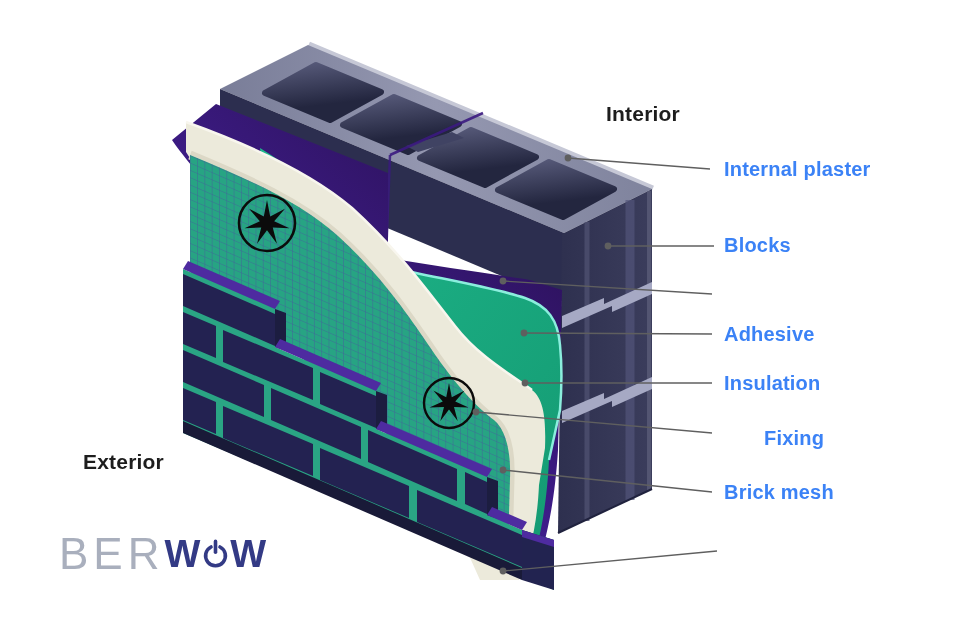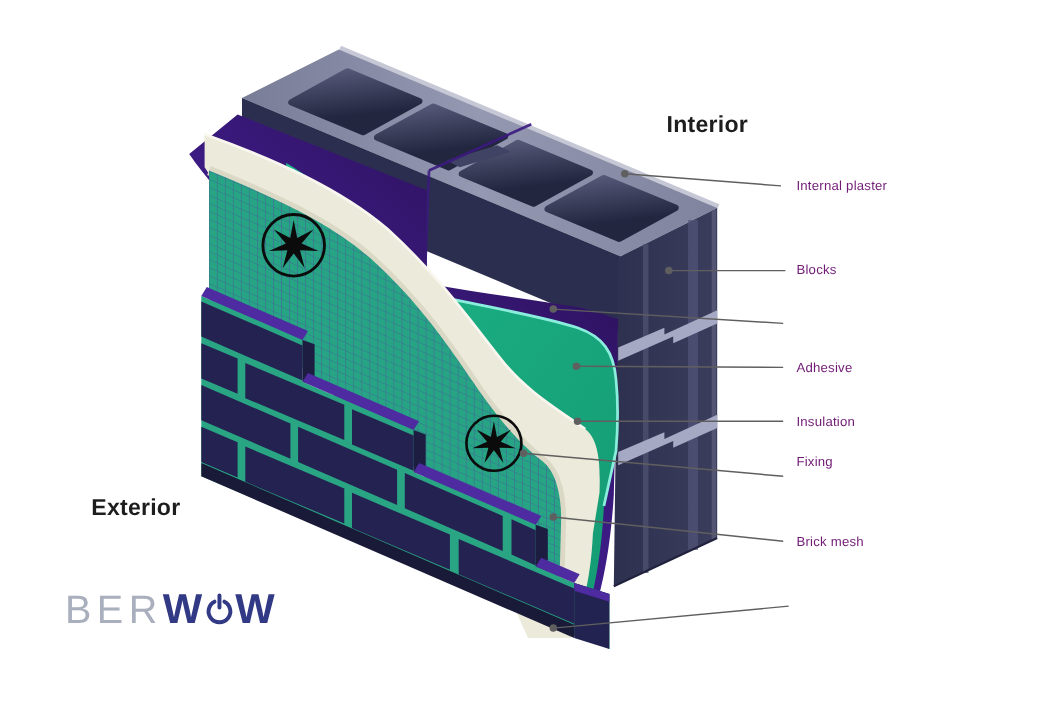--- a/index.html
+++ b/index.html
@@ -1,24 +1,24 @@
 <!DOCTYPE html>
 <html><head>
 <meta charset="utf-8">
 <style>
   html,body{margin:0;padding:0;background:#ffffff;}
   .stage{position:relative;width:960px;height:640px;overflow:hidden;background:#ffffff;
          font-family:"Liberation Sans", sans-serif;}
   .stage svg.diagram{position:absolute;left:0;top:0;}
-  .layer-label{position:absolute;left:724px;font-size:12px;line-height:24px;
-               font-weight:400;color:#701a75;letter-spacing:.2px;white-space:nowrap;}
+  .layer-label{position:absolute;left:724px;font-size:20px;line-height:24px;
+               font-weight:700;color:#3b82f6;letter-spacing:.2px;white-space:nowrap;}
   .side-label{position:absolute;font-size:21px;line-height:26px;font-weight:700;
               color:#1d1d1d;letter-spacing:.2px;}
   .logo{position:absolute;left:59px;top:533px;display:flex;align-items:flex-end;}
-  .logo-ber{font-size:36px;line-height:42px;font-weight:400;color:#a9afbd;letter-spacing:5px;}
+  .logo-ber{font-size:44px;line-height:42px;font-weight:400;color:#a9afbd;letter-spacing:5px;}
   .logo-w{font-size:38px;line-height:42px;font-weight:700;color:#333a85;letter-spacing:0;}
   .logo-power{width:27px;height:36px;margin:0 1px 3px 2px;}
 </style>
 </head>
 <body>
 
 <div class="stage">
 
   <svg class="diagram" width="960" height="640" viewBox="0 0 960 640">
     <defs>
@@ -177,21 +177,21 @@
     </g>
   </svg>
 
   <div class="side-label" style="left:606px;top:101px;">Interior</div>
   <div class="side-label" style="left:83px;top:449px;">Exterior</div>
 
   <div class="layer-label" style="top:157px;">Internal plaster</div>
   <div class="layer-label" style="top:233px;">Blocks</div>
   <div class="layer-label" style="top:322px;">Adhesive</div>
   <div class="layer-label" style="top:371px;">Insulation</div>
-  <div class="layer-label" style="top:408px;">Fixing</div>
+  <div class="layer-label" style="top:426px;margin-left:40px;">Fixing</div>
   <div class="layer-label" style="top:480px;">Brick mesh</div>
 
   <div class="logo">
     <span class="logo-ber">BER</span>
     <span class="logo-w">W</span>
     <svg class="logo-power" viewBox="0 0 30 36">
       <path d="M10,10.2 A11,11 0 1 0 20,10.2" fill="none" stroke="#333a85" stroke-width="4" stroke-linecap="round"></path>
       <line x1="15" y1="4" x2="15" y2="16" stroke="#333a85" stroke-width="4" stroke-linecap="round"></line>
     </svg>
     <span class="logo-w">W</span>

